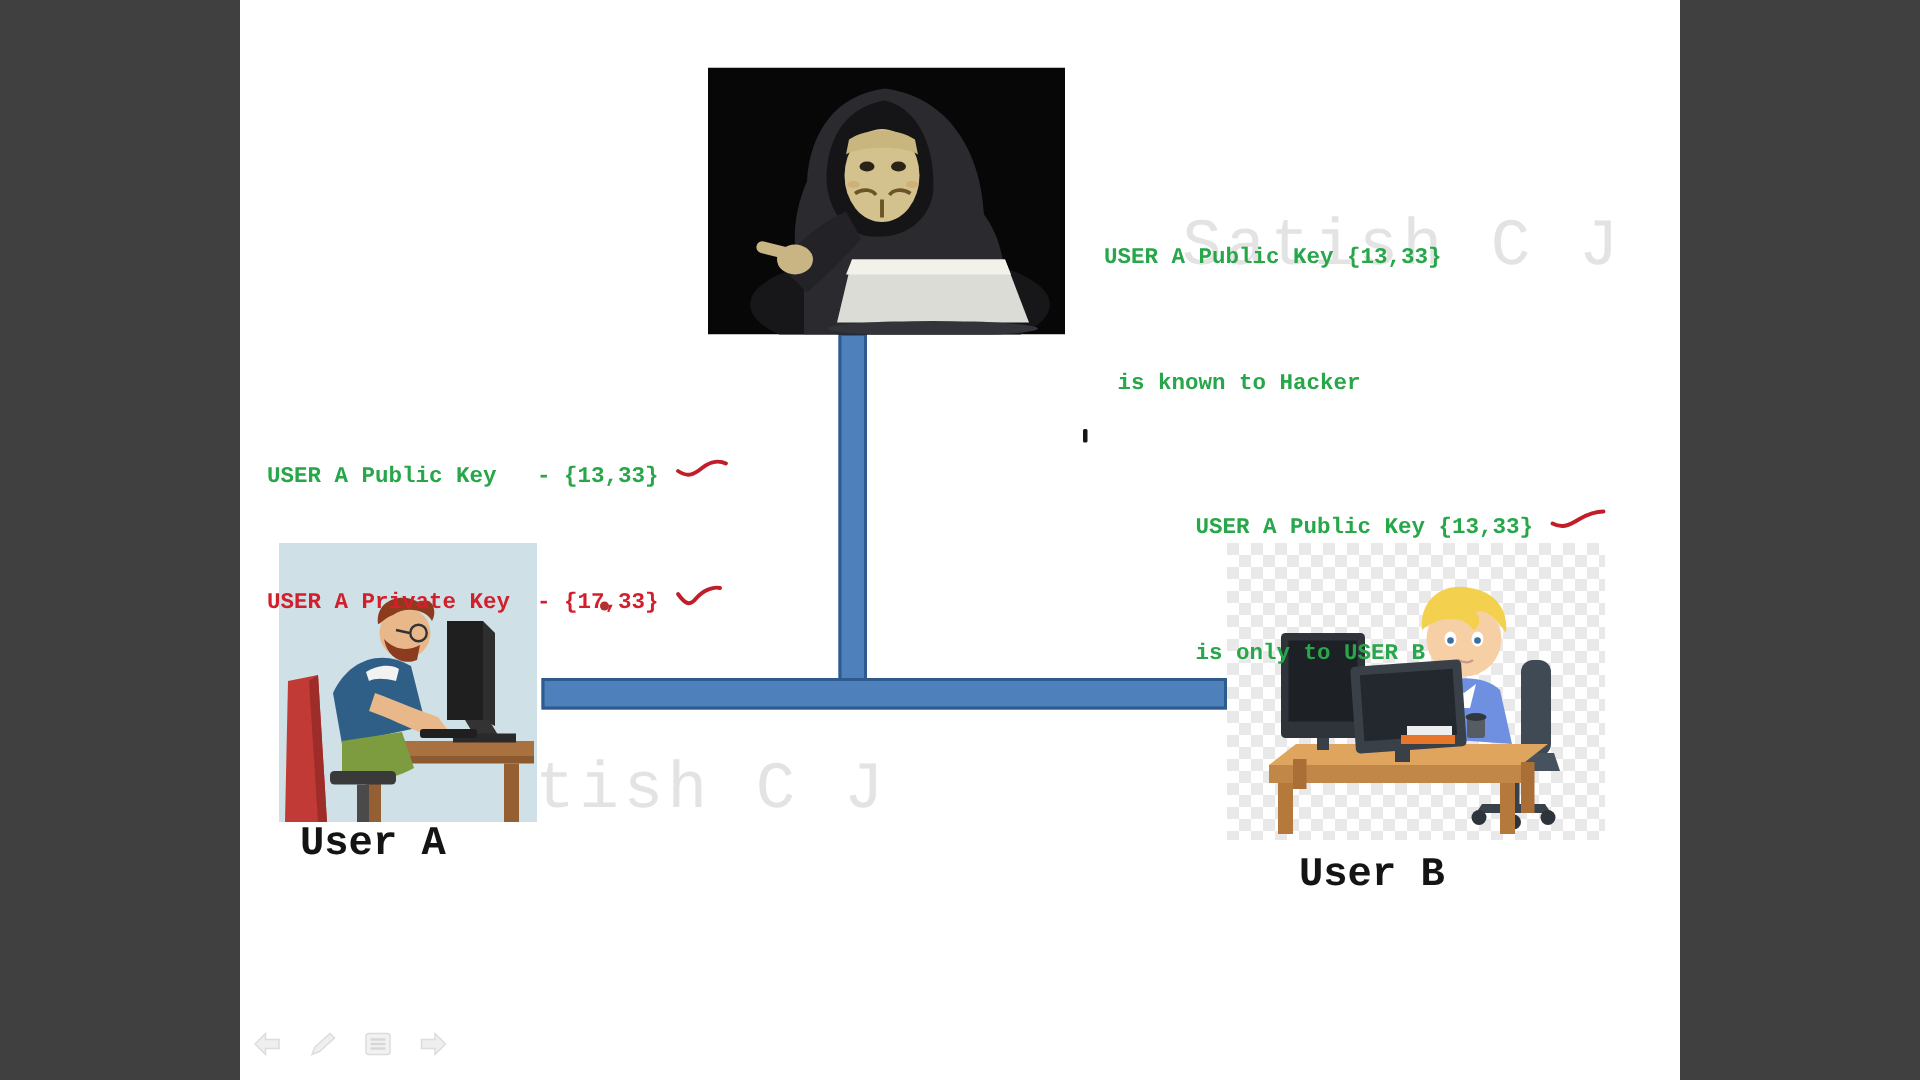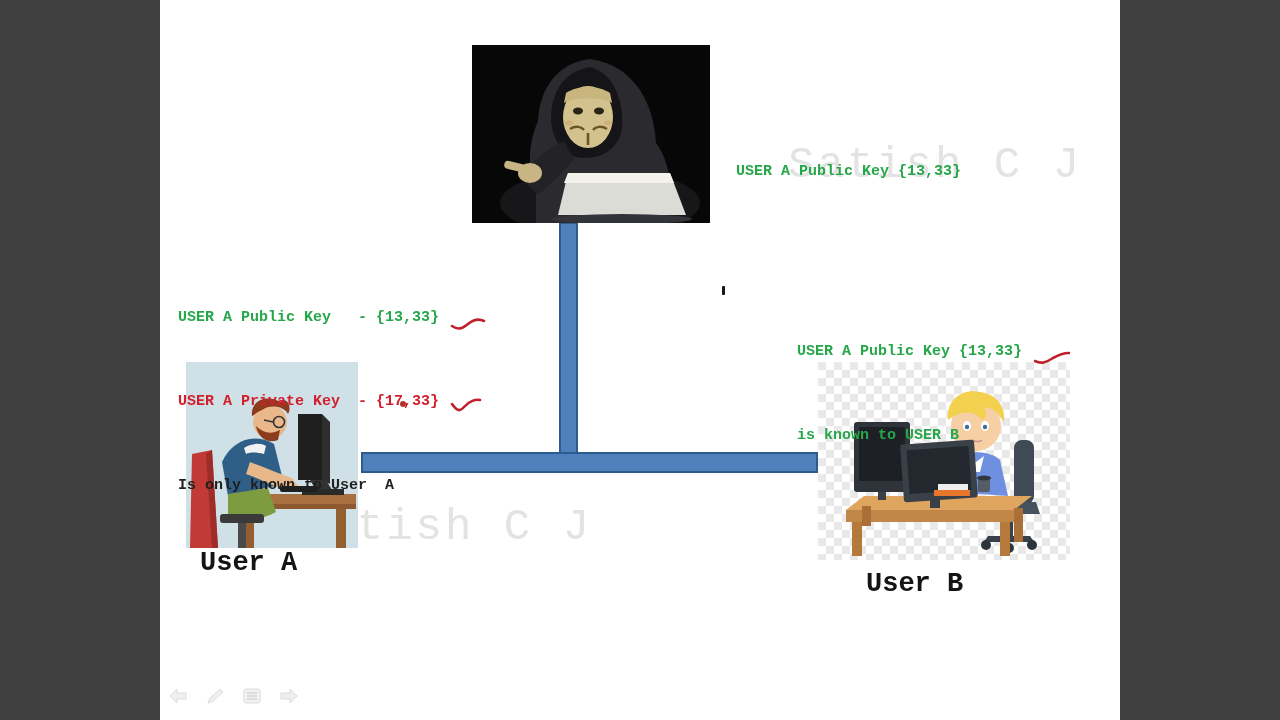--- a/index.html
+++ b/index.html
@@ -27,21 +27,21 @@
   .conn-h {
     position:absolute; left:201px; top:452px; width:457px; height:21px;
     background:#4e80bb; border:2px solid #2e5a8e; z-index:3;
   }
 
   
   .note { position:absolute; font-weight:700; font-size:15px; line-height:28px; white-space:pre; z-index:4; }
   .green { color:#27a64a; }
   .red   { color:#d21f2c; }
   .dark  { color:#1f1f1f; }
-  .note-line { display:flex; align-items:flex-end; }
+  .note-line { display:flex; align-items:flex-start; }
   .check { margin-left:10px; flex:0 0 auto; }
 
   .user-label { position:absolute; font-weight:700; font-size:27px; color:#141414; z-index:4; }
 
   .img-box { position:absolute; z-index:2; }
   .img-box svg { display:block; }
 
   .mark-dot {
     position:absolute; left:240px; top:401px; width:6px; height:6px;
     border-radius:50%; background:#b2332e; z-index:5;
@@ -99,48 +99,46 @@
         <g>
           <path d="M96,128 L198,128 L214,170 L86,170 Z" fill="#dcdcd6"></path>
           <path d="M96,128 L198,128 L202,138 L92,138 Z" fill="#f2f2ea"></path>
           <ellipse cx="150" cy="174" rx="70" ry="5" fill="#33333a"></ellipse>
         </g>
       </svg>
     </div>
 
     <div class="note green" style="left:576px; top:102px;">
       <div>USER A Public Key {13,33}</div>
+      <div> is known to Hacker</div>
     </div>
 
     <div class="note" style="left:18px; top:248px;">
       <div class="note-line">
         <span class="green">USER A Public Key   - {13,33}</span>
         <svg class="check" width="38" height="16" viewBox="0 0 38 16">
           <path d="M3 10 C9 14 13 13 19 8 C25 3 31 3 35 5" stroke="#c01f2a" stroke-width="2.6" fill="none" stroke-linecap="round"></path>
         </svg>
       </div>
       <div class="note-line">
         <span class="red">USER A Private Key  - {17,33}</span>
         <svg class="check" width="34" height="20" viewBox="0 0 34 20">
           <path d="M3 8 C8 15 11 16 15 11 C20 5 27 3 31 4" stroke="#c01f2a" stroke-width="2.6" fill="none" stroke-linecap="round"></path>
         </svg>
       </div>
-      <div class="note-line">
-        <span class="dark">Is only known to User  A</span>
-      </div>
     </div>
 
     <div class="note green" style="left:637px; top:282px;">
       <div class="note-line">
         <span>USER A Public Key {13,33}</span>
         <svg class="check" width="40" height="16" viewBox="0 0 40 16">
           <path d="M3 11 C9 14 13 13 21 8 C28 4 34 3 37 3" stroke="#c01f2a" stroke-width="2.6" fill="none" stroke-linecap="round"></path>
         </svg>
       </div>
-      <div>is known to USER B</div>
+      <div>is only to USER B</div>
     </div>
 
     <div class="mark-dot"></div>
     <div class="mark-tick"></div>
 
     <div class="img-box" style="left:26px; top:362px;">
       <svg width="172" height="186" viewBox="0 0 172 186">
         <rect width="172" height="186" fill="#cfe1e7"></rect>
 
         <path d="M6,92 L26,88 L32,186 L4,186 Z" fill="#c23a35"></path>

